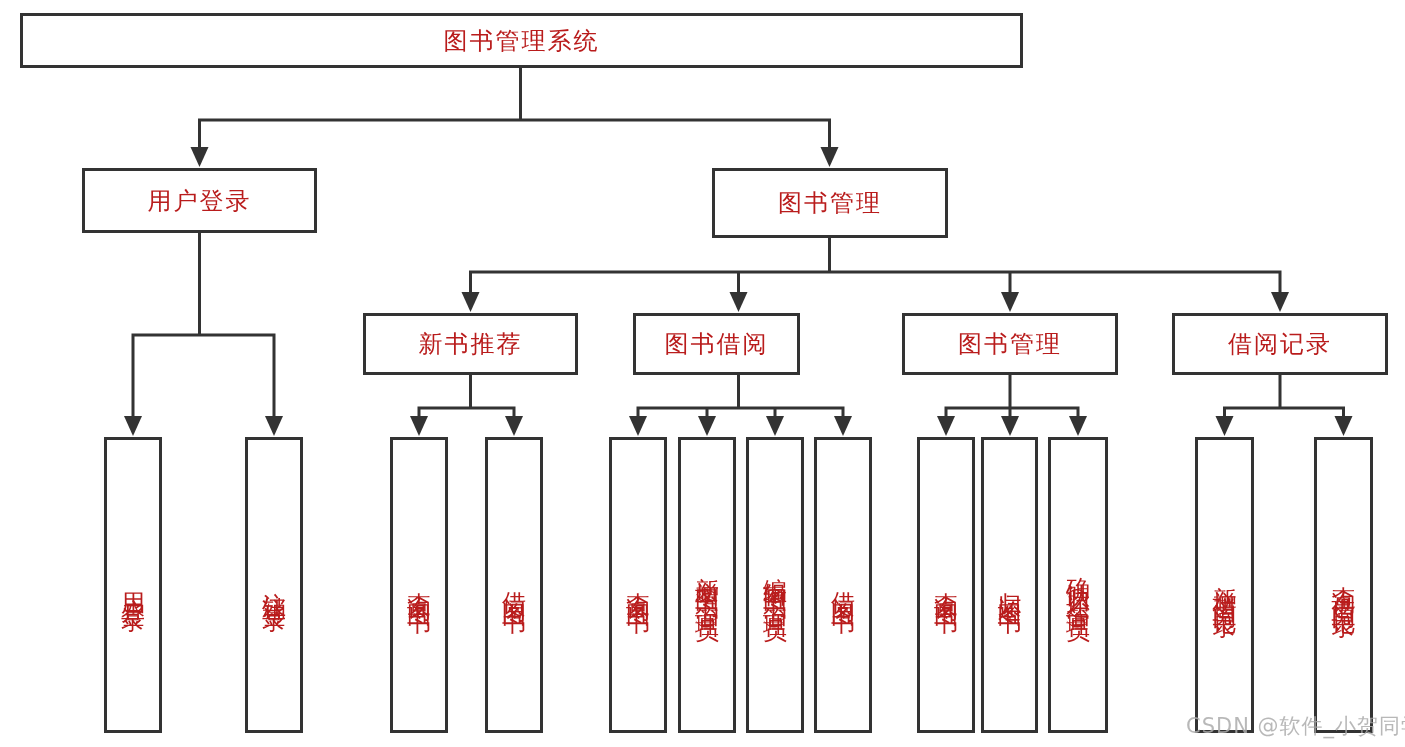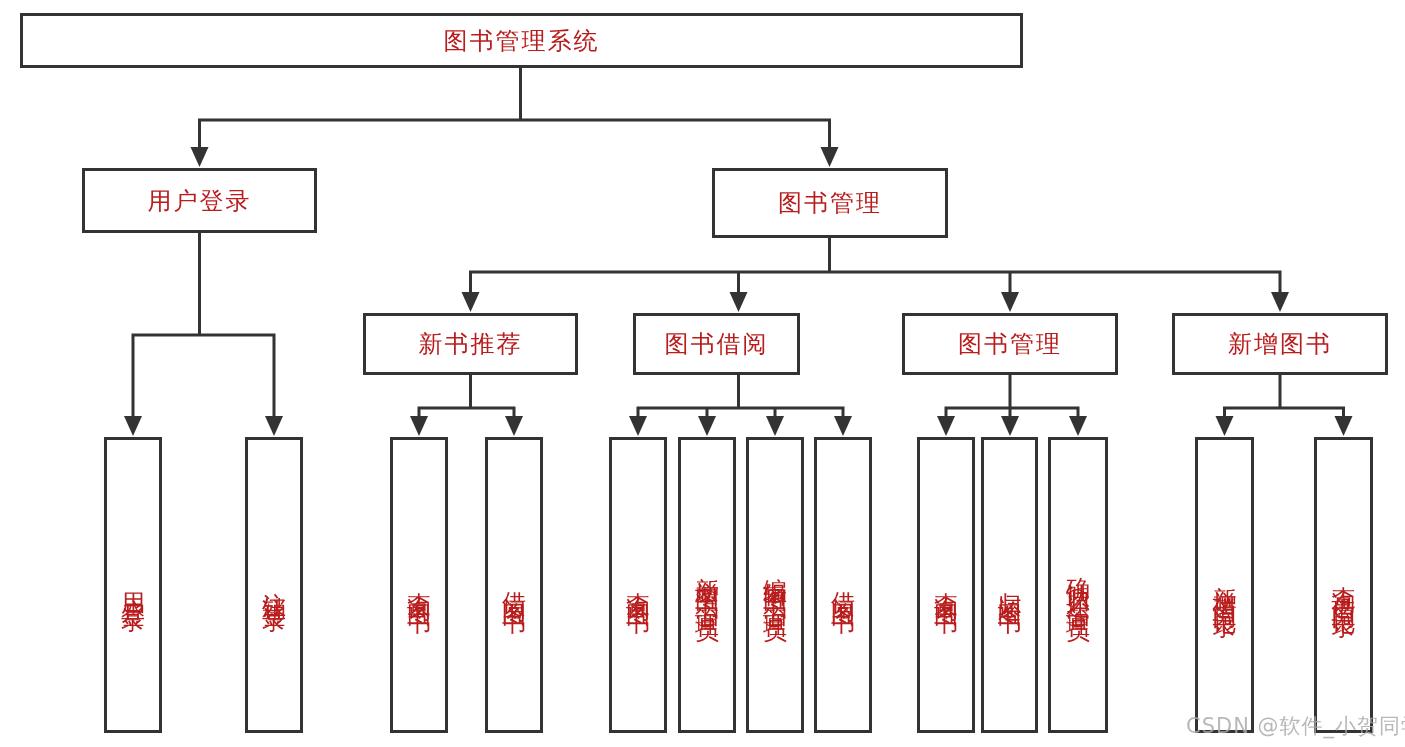--- a/index.html
+++ b/index.html
@@ -95,21 +95,21 @@
   <div class="box" style="left:363px;top:313px;width:215px;height:62px">
     <span class="hlabel">新书推荐</span>
   </div>
   <div class="box" style="left:633px;top:313px;width:167px;height:62px">
     <span class="hlabel">图书借阅</span>
   </div>
   <div class="box" style="left:902px;top:313px;width:216px;height:62px">
     <span class="hlabel">图书管理</span>
   </div>
   <div class="box" style="left:1172px;top:313px;width:216px;height:62px">
-    <span class="hlabel">新增图书</span>
+    <span class="hlabel">借阅记录</span>
   </div>
 
   <div class="box leaf" style="left:104px">
     <span class="vlabel">用户登录</span>
   </div>
   <div class="box leaf" style="left:245px">
     <span class="vlabel">注销登录</span>
   </div>
 
   <div class="box leaf" style="left:390px">

